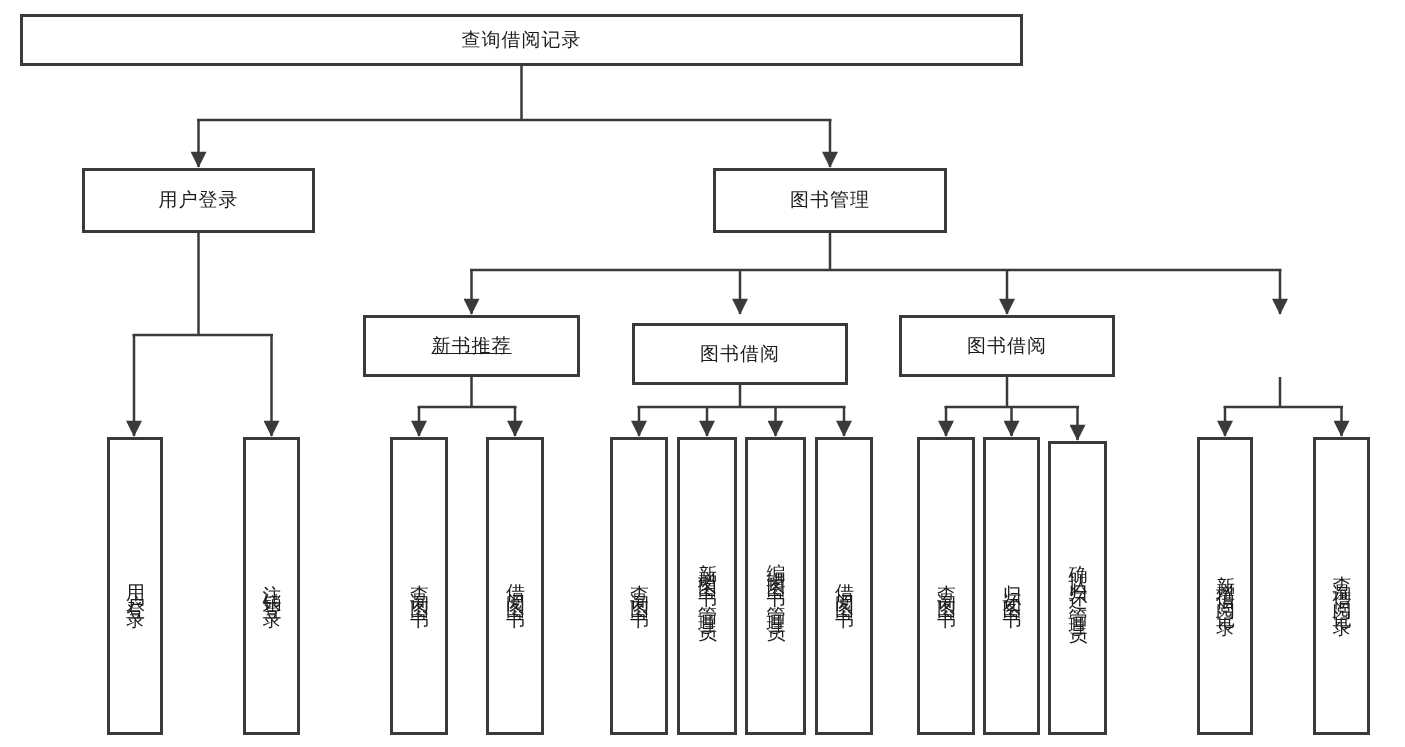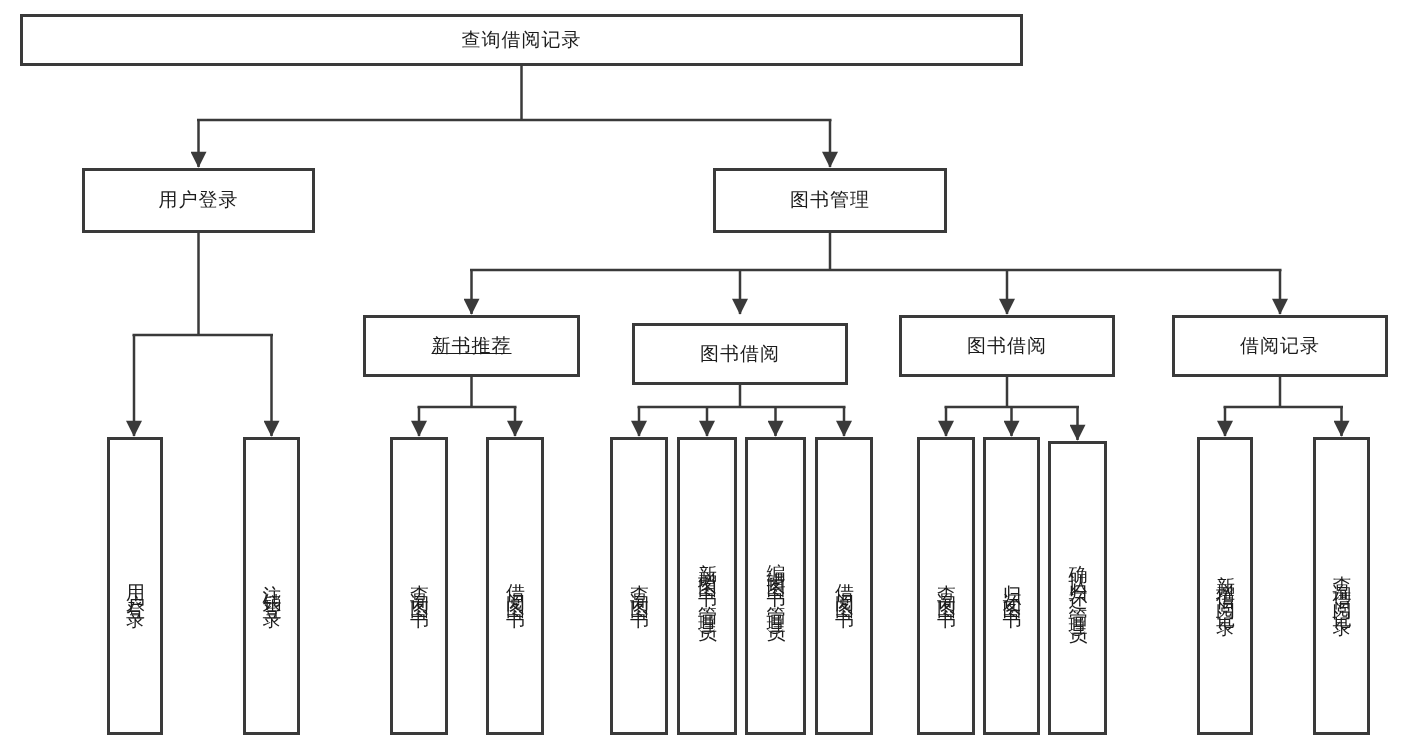--- a/index.html
+++ b/index.html
@@ -115,23 +115,20 @@
 
   <div class="node" style="left:363px; top:315px; width:217px; height:62px;text-decoration:underline;">
     <span>新书推荐</span>
   </div>
   <div class="node" style="left:632px; top:315px; width:216px; height:62px;margin-top:8px;">
     <span>图书借阅</span>
   </div>
   <div class="node" style="left:899px; top:315px; width:216px; height:62px;">
     <span>图书借阅</span>
   </div>
-  <div class="node" style="left:1172px; top:315px; width:216px; height:62px;">
-    <span>借阅记录</span>
-  </div>
 
   <div class="node vnode" style="left:107px; top:437px; width:56px; height:298px;">
     <span>用户登录</span>
   </div>
   <div class="node vnode" style="left:243px; top:437px; width:57px; height:298px;">
     <span>注销登录</span>
   </div>
 
   <div class="node vnode" style="left:390px; top:437px; width:58px; height:298px;">
     <span>查询图书</span>

